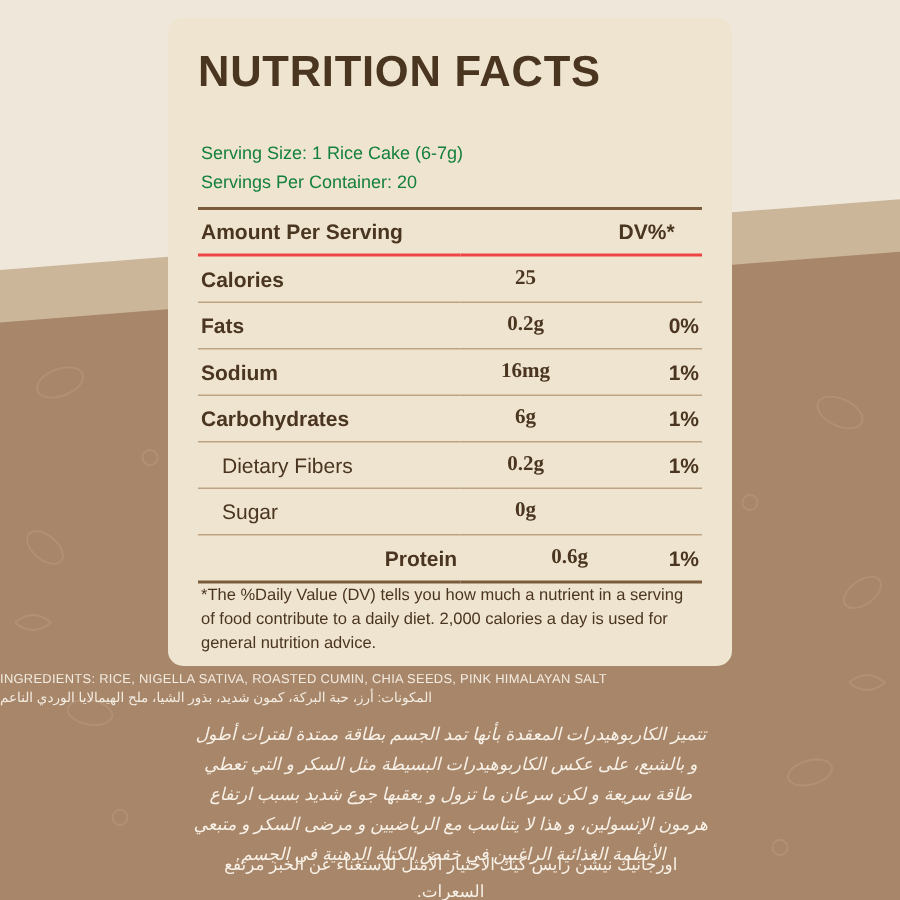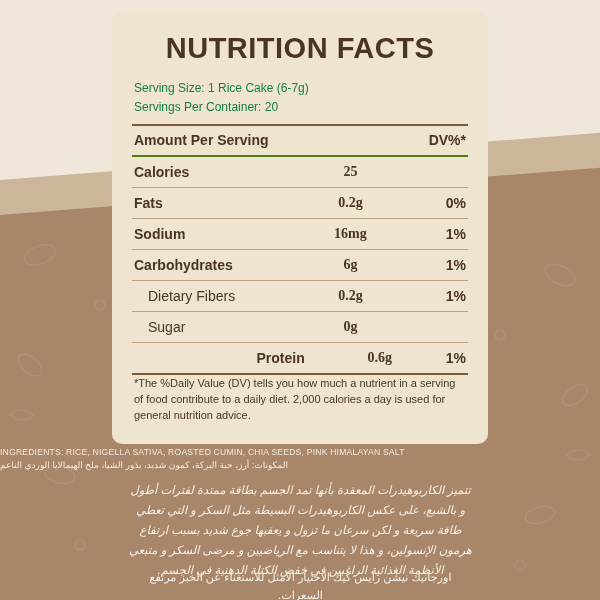--- a/index.html
+++ b/index.html
@@ -62,22 +62,22 @@
     height: 432px;
     background: #efe4cf;
     border-radius: 10px;
     padding: 14px 20px 10px 20px;
   }
   .panel-title {
     font-size: 29px;
     font-weight: bold;
     letter-spacing: 0.5px;
     color: #4a3520;
-    text-align: center;
-    margin: 6px 0 14px 0;
+    text-align: left;
+    margin: 6px 0 28px 0;
   }
   .serving-line {
     font-size: 12px;
     color: #15803d;
     line-height: 1.55;
     padding-left: 2px;
   }
   .rule-thick {
     border-top: 2px solid #7a5c3c;
     margin: 8px 0 0 0;
@@ -88,33 +88,33 @@
     margin-top: 0;
   }
   table.nut td {
     font-size: 14px;
     color: #4a3520;
     padding: 7px 2px 7px 2px;
     border-bottom: 1px solid #bda384;
   }
   table.nut tr.head td {
     font-weight: bold;
-    border-bottom: 2px solid #4d7c0f;
+    border-bottom: 2px solid #ef4444;
     padding-top: 6px;
   }
   table.nut tr.last td {
     border-bottom: 2px solid #7a5c3c;
     text-align: right;
   }
   td.c-name { text-align: left; width: 52%; font-weight: bold; }
   td.c-name.sub { font-weight: normal; padding-left: 16px; }
   td.c-amt { text-align: center; width: 26%; font-weight: bold; font-family: Liberation Serif, serif; }
   td.c-dv  { text-align: right; width: 22%; font-weight: bold; padding-right: 4px;}
   tr.head td.c-amt { text-align: left; }
-  tr.head td.c-dv { text-align: right; }
+  tr.head td.c-dv { text-align: center; }
   .footnote {
     font-size: 11px;
     color: #4a3520;
     line-height: 1.45;
     margin-top: 1px;
     padding: 0 2px;
   }
   
   .ingredients {
     position: absolute;

